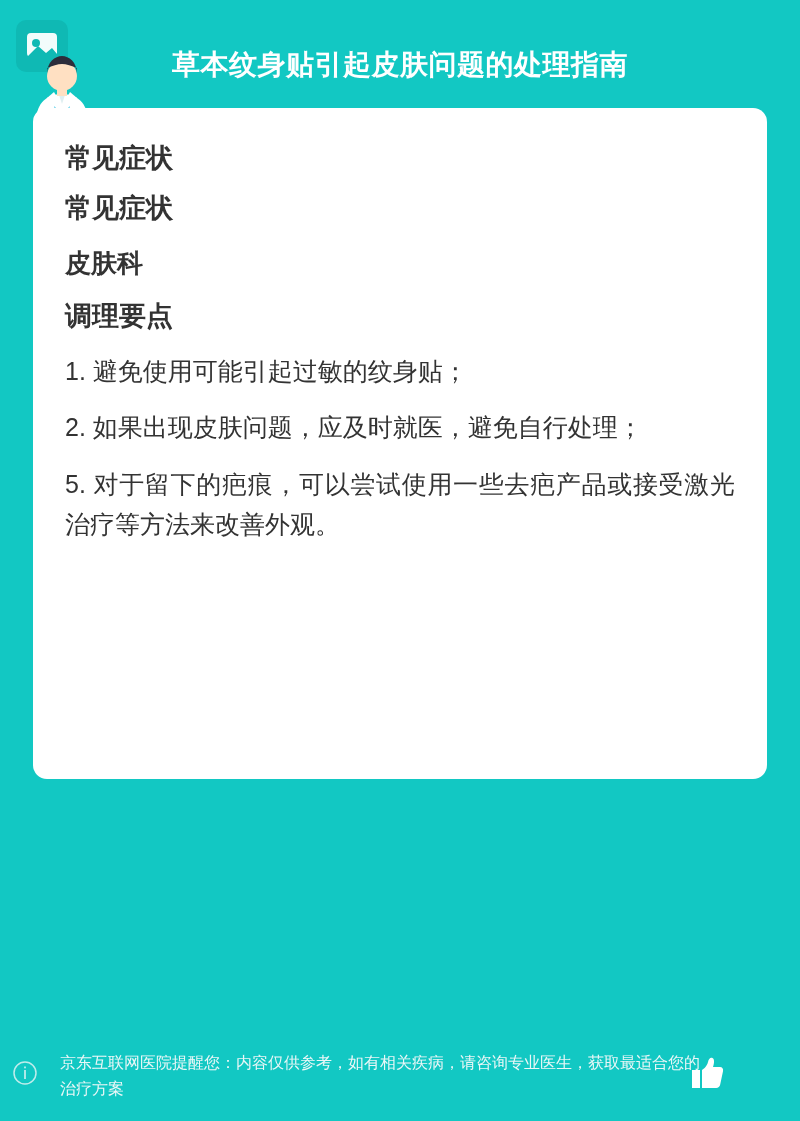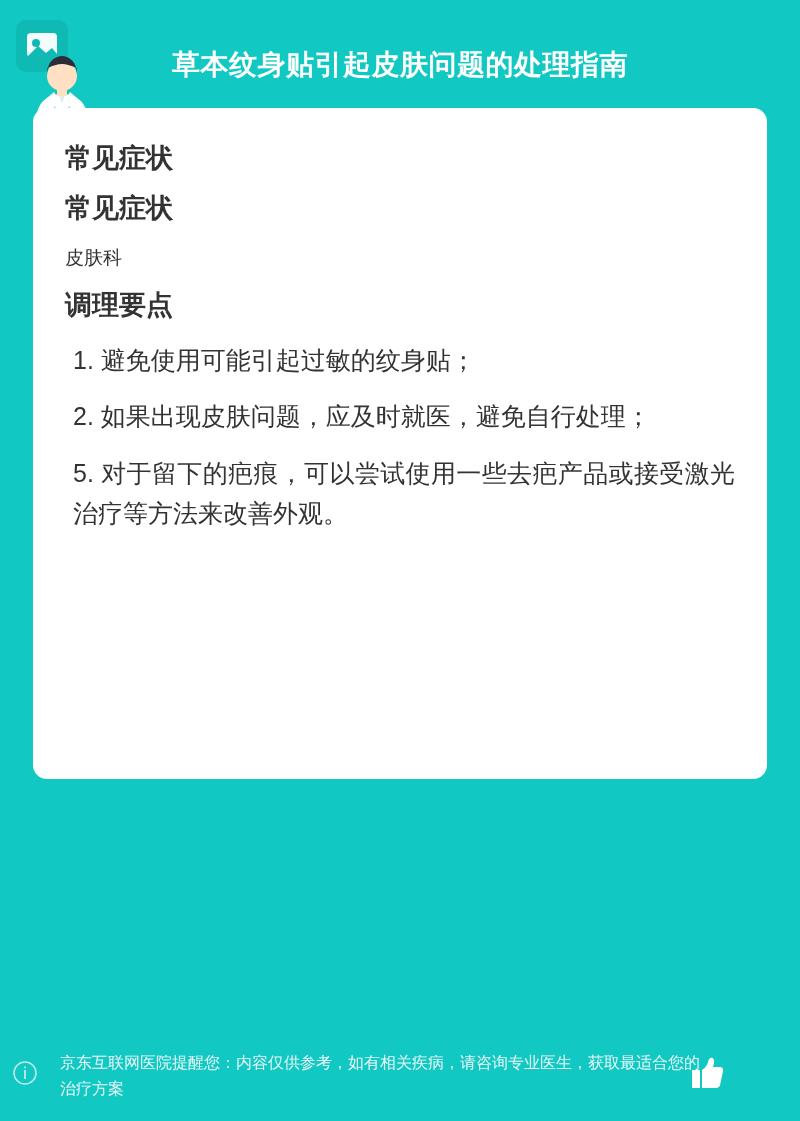--- a/index.html
+++ b/index.html
@@ -70,30 +70,31 @@
   .para {
     color: #333333;
     font-size: 25px;
     line-height: 1.62;
     margin: 0 0 6px 0;
     text-align: justify;
   }
 
   .plain {
     color: #333333;
-    font-size: 19px;
+    font-size: 26px;
     line-height: 1.6;
     margin: 0 0 4px 0;
+    font-weight: bold;
   }
 
   .step {
     color: #333333;
     font-size: 25px;
     line-height: 1.62;
-    margin: 0 0 16px 8px;
+    margin: 0 0 16px 0;
     text-align: justify;
   }
 
   
   .footer {
     position: absolute;
     left: 0;
     top: 1032px;
     width: 748px;
     height: 82px;

